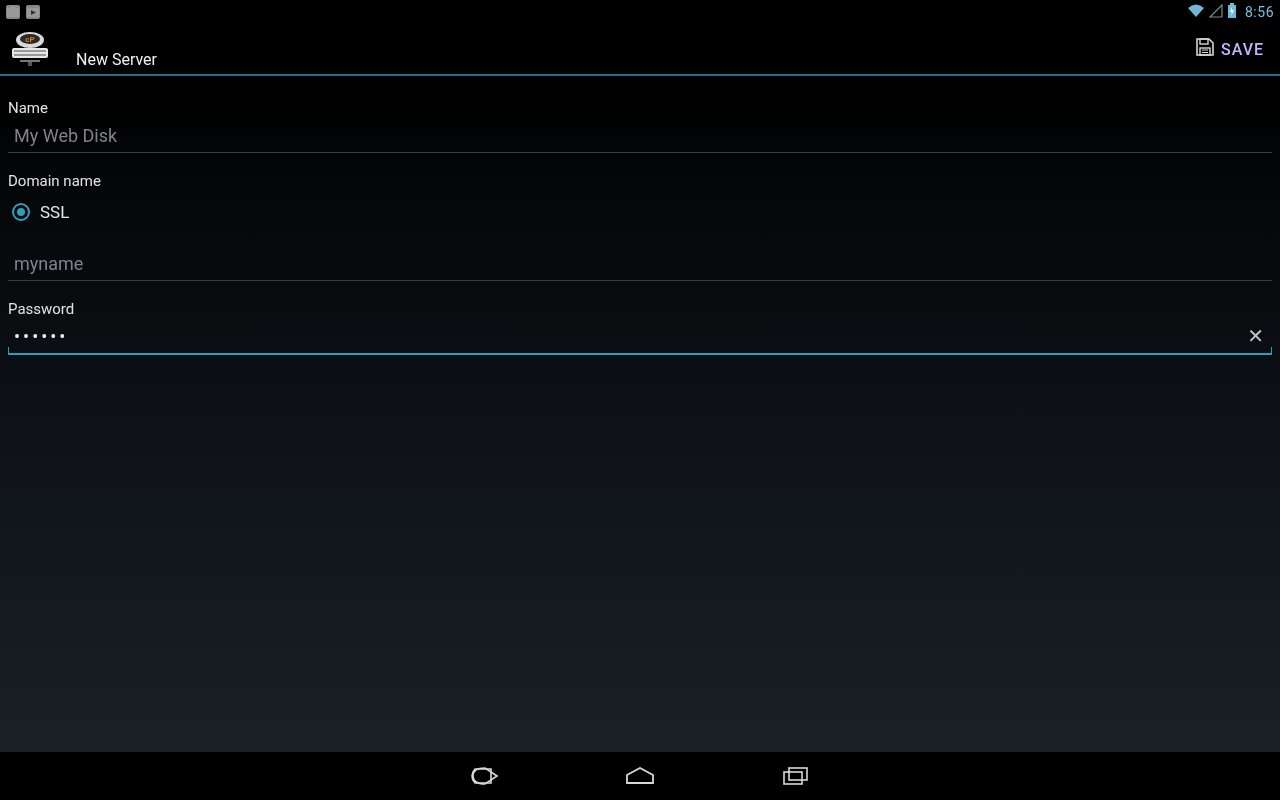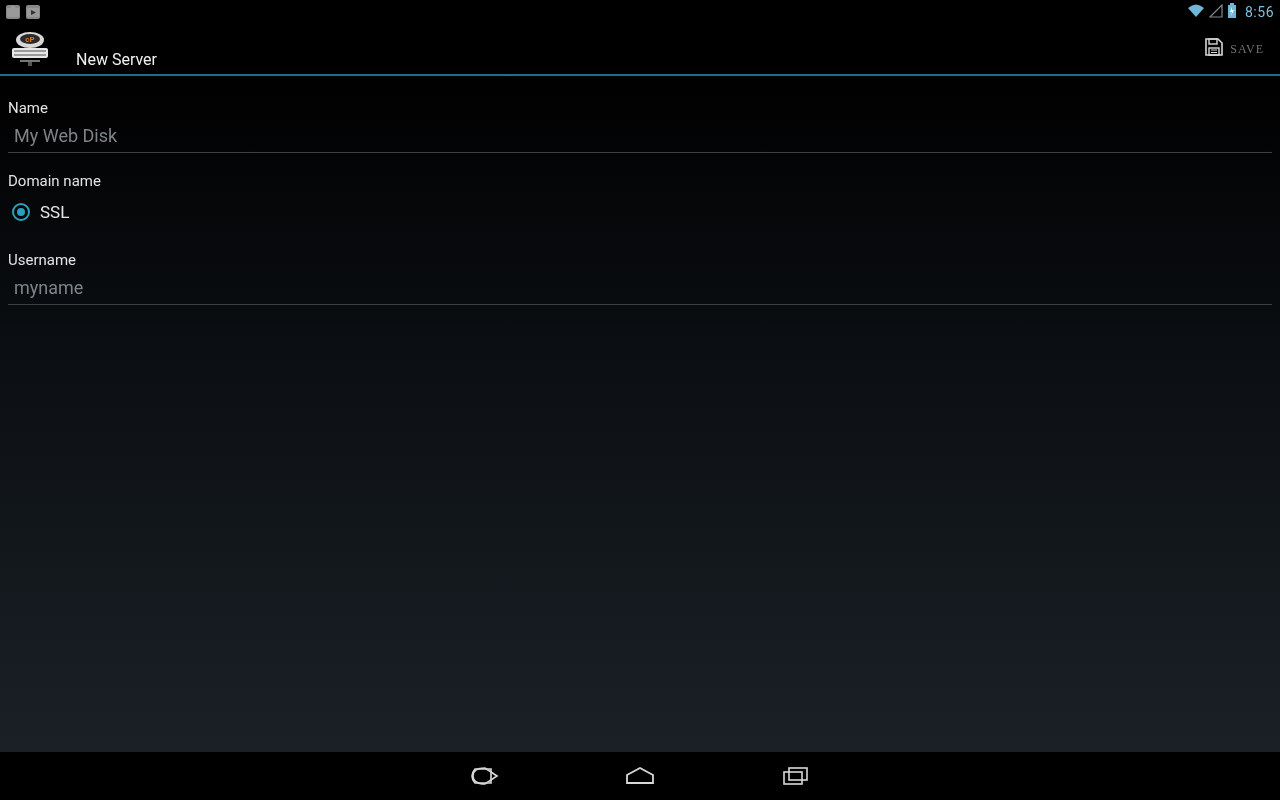--- a/index.html
+++ b/index.html
@@ -34,21 +34,21 @@
       padding: 0 10px 0 6px;
       border-bottom: 2px solid #1e6f8a;
     }
     .action-left { display: flex; align-items: flex-end; gap: 22px; }
     .app-icon {
       width: 48px; height: 40px;
       display:flex; align-items:center; justify-content:center;
     }
     .title { font-size: 16px; color: #f0f0f0; font-weight: 400; }
     .save-button { display: flex; align-items: center; gap: 6px; cursor: pointer; padding: 6px; }
-    .save-label { font-size: 12px; letter-spacing: 1px; color: #737373; font-weight: 500; font-family: Liberation Serif, serif; }
+    .save-label { font-size: 16px; letter-spacing: 1px; color: #c4b5fd; font-weight: 500; }
 
     .form {
       padding: 4px 8px 0 8px;
       background: linear-gradient(180deg, #000000 0%, #0c1014 45%, #1a2026 100%);
       height: calc(800px - 24px - 52px - 48px);
     }
     .field { margin-top: 15px; }
     .field-label { font-size: 15px; color: #e2e2e2; padding: 4px 0 2px 0; }
     .text-input {
       width: 100%;
@@ -219,24 +219,30 @@
   <div class="radio-row">
     <div class="radio-option">
       <span class="radio-outer checked">
           <span class="radio-inner"></span>
         </span>
       <span class="radio-label">SSL</span>
     </div>
   </div>
 
   <div class="field">
-    <div class="field-label">Username</div>
     <input class="text-input" type="text" placeholder="myname" style="">
   </div>
 
+  <div class="field">
+    <div class="field-label">Password</div>
+    <div class="active-wrap">
+      <input class="text-input active" type="text" style="letter-spacing: 3px;" value="••••••">
+      <span class="clear-x">✕</span>
+    </div>
+  </div>
 
 </div>
 
 <div class="nav-bar">
   <div class="nav-btn">
     <svg width="34" height="22" viewBox="0 0 34 22">
         <path d="M26 4 Q32 11 26 18 L10 18 Q10 11 10 4 Z" stroke="#d8d8d8" stroke-width="1.6" fill="none" transform="scale(-1,1) translate(-34,0)"></path>
         <path d="M30 11 Q 30 3 20 3 L8 11 L20 19 Q30 19 30 11 Z" stroke="#d8d8d8" stroke-width="1.6" fill="none" transform="scale(-1,1) translate(-34,0)" style="display:none"></path>
         <path d="M6 11 L18 3 Q30 3 30 11 Q30 19 18 19 Z" stroke="#d8d8d8" stroke-width="1.6" fill="none" transform="scale(-1,1) translate(-36,0)"></path>
       </svg>

